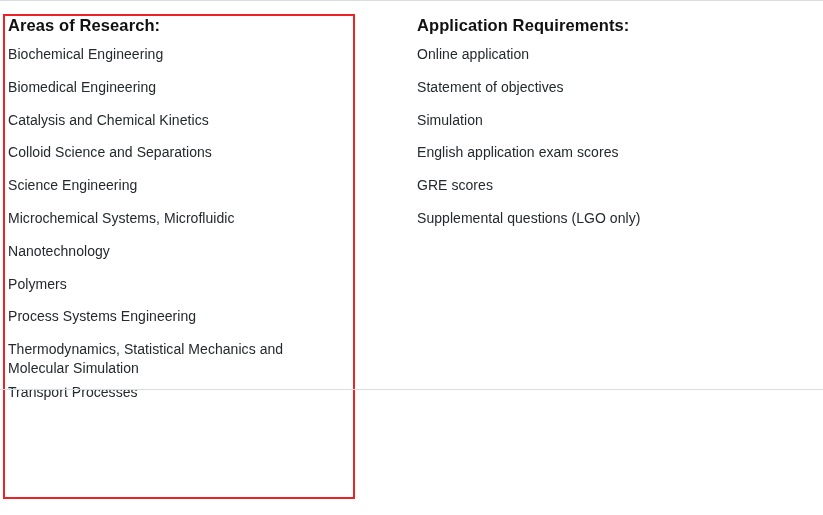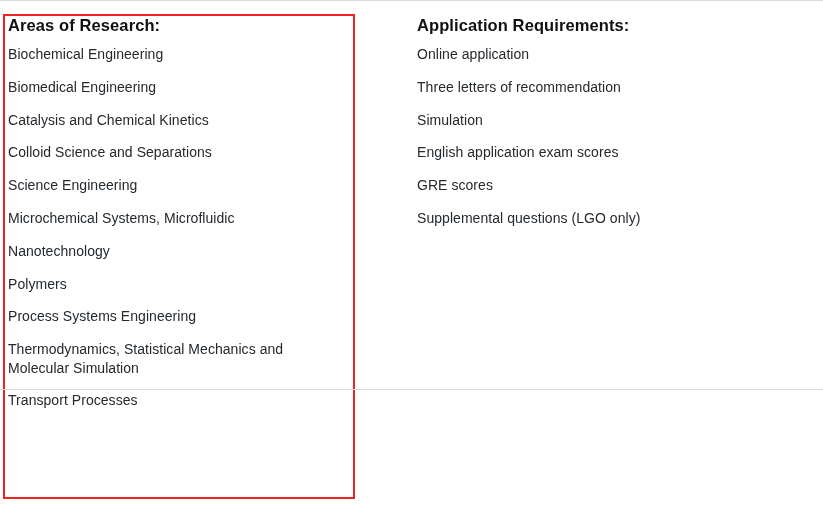--- a/index.html
+++ b/index.html
@@ -82,21 +82,21 @@
     padding: 0;
   }
   .list li {
     font-size: 14px;
     color: #24292e;
     line-height: 1.33;
     margin: 0 0 14.2px 0;
     letter-spacing: 0.05px;
   }
   .list li.wrap {
-    margin-bottom: 14px;
+    margin-bottom: 6px;
   }
   .col-left .list li {
     max-width: 340px;
   }
 </style>
 </head>
 <body>
 
 <div class="page">
 
@@ -119,21 +119,21 @@
         <li class="wrap">Thermodynamics, Statistical Mechanics and Molecular Simulation</li>
         <li>Transport Processes</li>
       </ul>
       <div class="highlight-box" style="border-color: rgb(238, 34, 34);"></div>
     </div>
 
     <div class="col-right">
       <h2 class="heading">Application Requirements:</h2>
       <ul class="list">
         <li>Online application</li>
-        <li>Three letters of recommendation</li>
+        <li>Statement of objectives</li>
         <li>Simulation</li>
         <li>English application exam scores</li>
         <li>GRE scores</li>
         <li>Supplemental questions (LGO only)</li>
       </ul>
     </div>
 
   </div>
 
   <div class="rule-bottom"></div>

